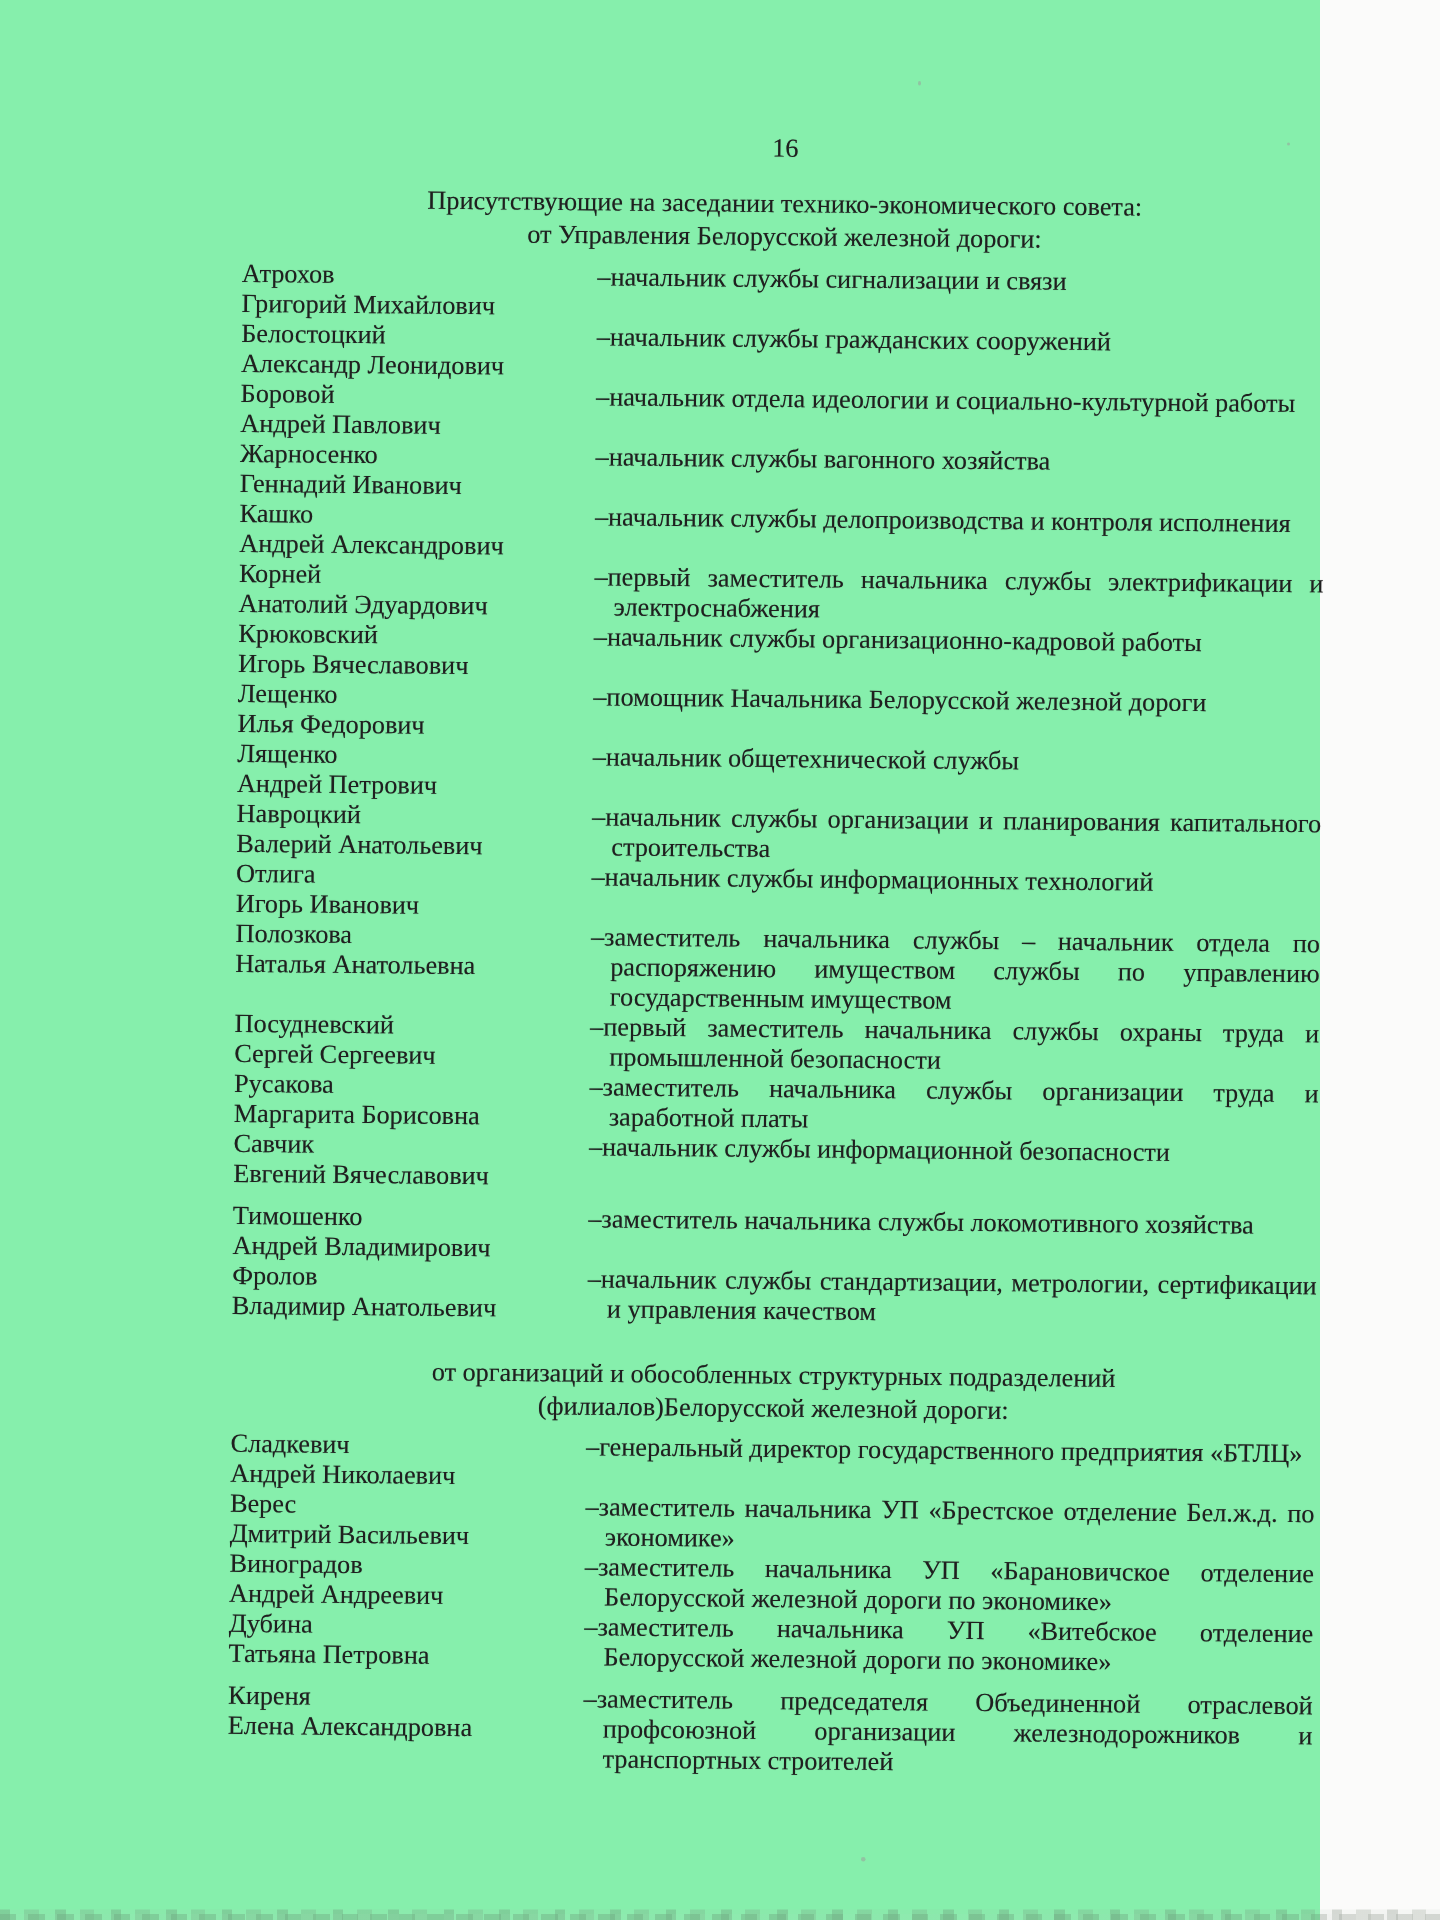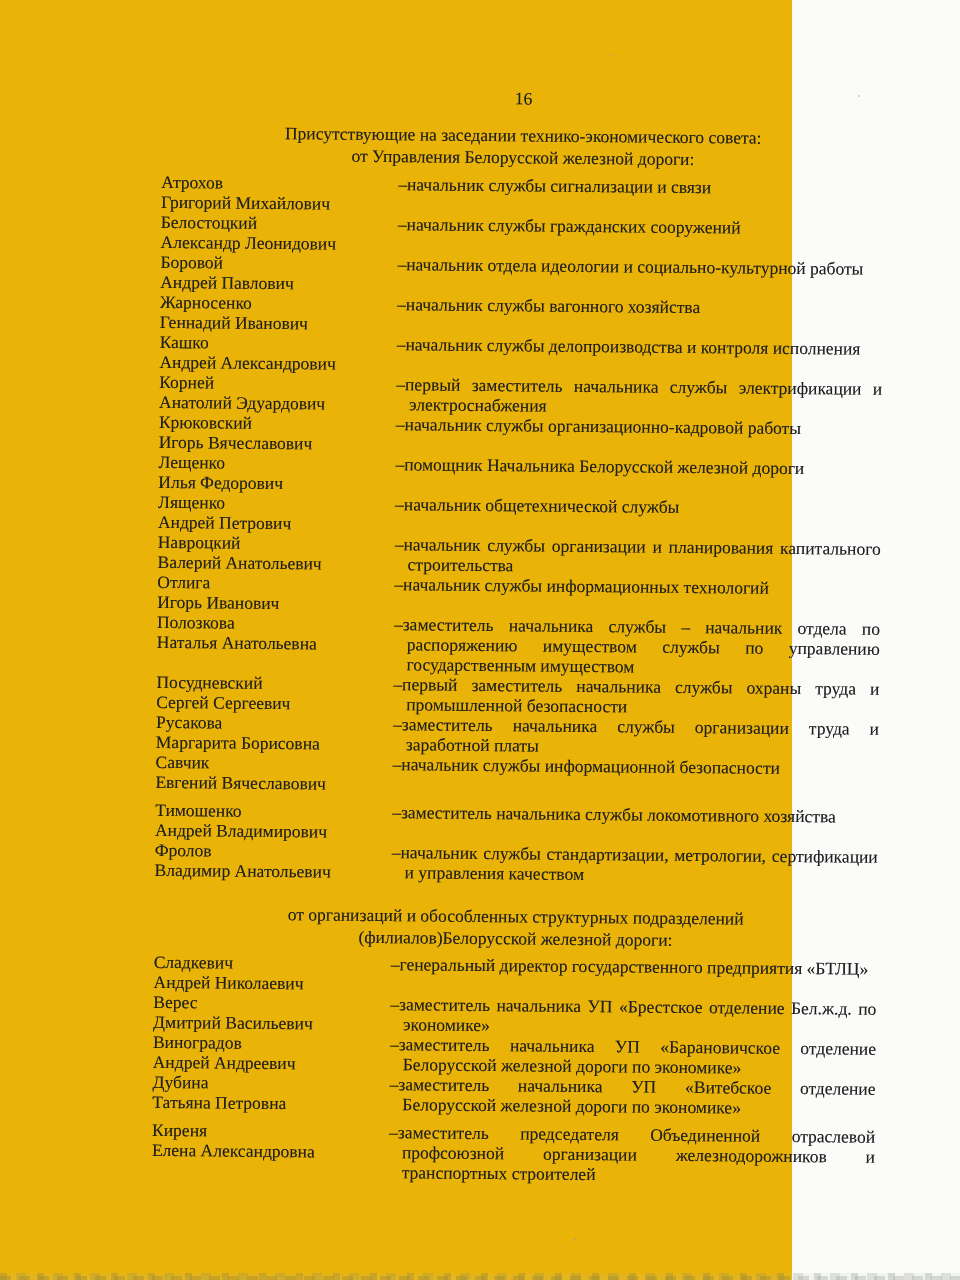--- a/index.html
+++ b/index.html
@@ -2,21 +2,21 @@
 <html><head>
 <meta charset="utf-8">
 <style>
   html,body{margin:0;padding:0;}
   body{
     width:960px;height:1280px;overflow:hidden;
     background:#fbfbfa;
     font-family:"Liberation Serif","DejaVu Serif",serif;
     color:#1f1f1f;
   }
-  .sheet{position:relative;width:792px;height:1280px;background:#eab308;}
+  .sheet{position:relative;width:880px;height:1280px;background:#86efac;}
   .content{
     position:absolute;left:0;top:0;box-sizing:border-box;
     width:960px;padding:88px 74px 0 163px;
     transform:rotate(0.55deg);transform-origin:50% 0;
     font-size:17.5px;line-height:20px;
     text-shadow:0 0 0.5px rgba(20,20,20,0.45);
   }
   .page-num{text-align:center;margin-bottom:16px;}
   .titles{text-align:center;line-height:22px;margin-bottom:7px;}
   .titles div{white-space:nowrap;}

